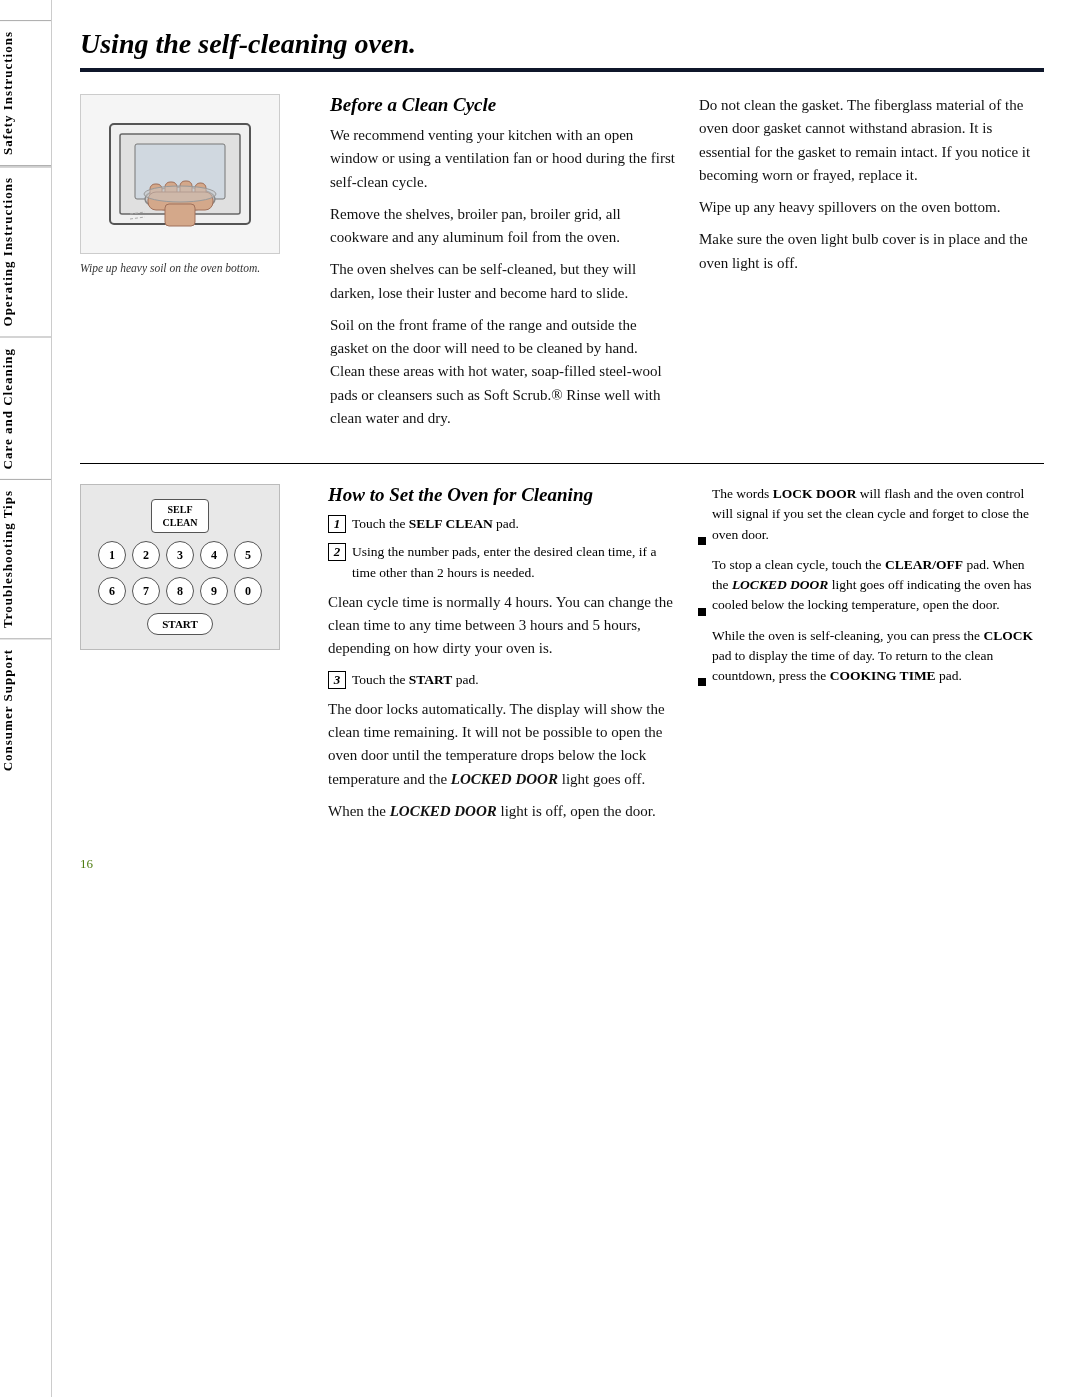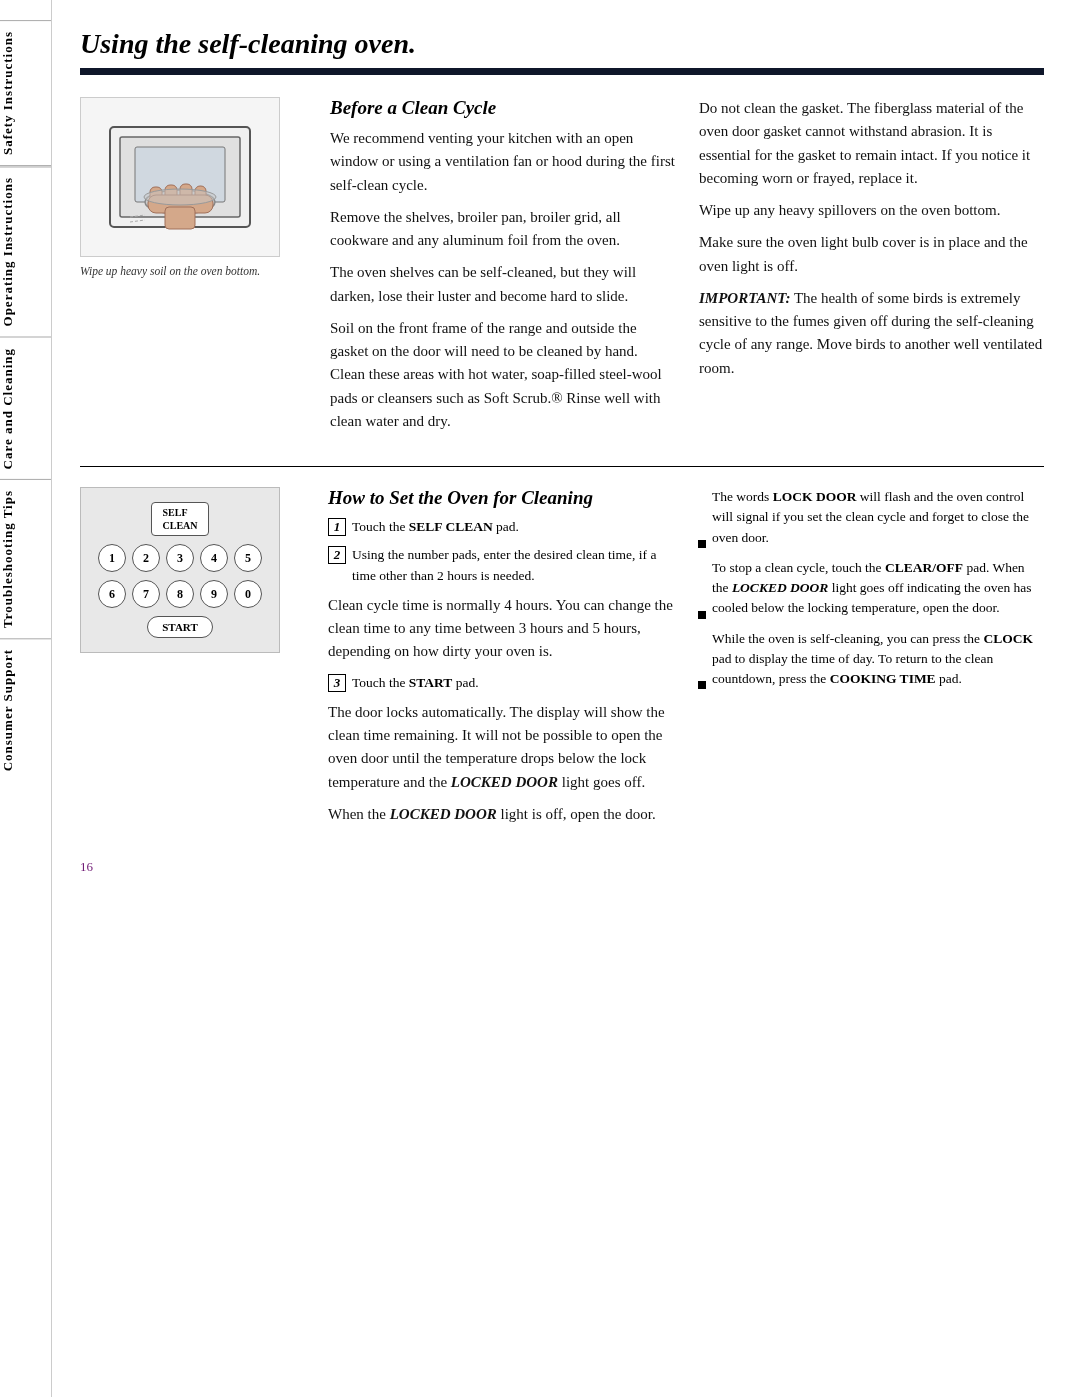--- a/index.html
+++ b/index.html
@@ -49,21 +49,21 @@
       flex: 1;
       padding: 28px 36px 28px 28px;
     }
 
     
     .page-title {
       font-size: 28px;
       font-style: italic;
       font-weight: bold;
       color: #000;
-      border-bottom: 7px solid #0f172a;
+      border-bottom: 4px solid #0f172a;
       padding-bottom: 8px;
       margin-bottom: 22px;
     }
 
     
     .top-section {
       display: flex;
       gap: 30px;
       margin-bottom: 24px;
     }
@@ -174,21 +174,21 @@
       margin-bottom: 6px;
     }
 
     .self-clean-btn {
       background: #fff;
       border: 1.5px solid #555;
       border-radius: 4px;
       padding: 3px 10px;
       font-size: 10px;
       font-weight: bold;
-      text-align: left;
+      text-align: center;
       line-height: 1.3;
     }
 
     .keypad-row {
       display: flex;
       gap: 6px;
     }
 
     .key-btn {
       width: 28px;
@@ -258,21 +258,21 @@
 
     .bullet-text {
       font-size: 13.5px;
       line-height: 1.5;
     }
 
     
     .page-number {
       margin-top: 24px;
       font-size: 13px;
-      color: #701a75;
+      color: #4d7c0f;
     }
   </style>
 </head>
 <body>
 
 <div class="sidebar">
   <div class="sidebar-label">Safety Instructions</div>
   <div class="sidebar-label">Operating Instructions</div>
   <div class="sidebar-label">Care and Cleaning</div>
   <div class="sidebar-label">Troubleshooting Tips</div>
@@ -321,24 +321,20 @@
         <div class="section-heading">Before a Clean Cycle</div>
         <p>We recommend venting your kitchen with an open window or using a ventilation fan or hood during the first self-clean cycle.</p>
         <p>Remove the shelves, broiler pan, broiler grid, all cookware and any aluminum foil from the oven.</p>
         <p>The oven shelves can be self-cleaned, but they will darken, lose their luster and become hard to slide.</p>
         <p>Soil on the front frame of the range and outside the gasket on the door will need to be cleaned by hand. Clean these areas with hot water, soap-filled steel-wool pads or cleansers such as Soft Scrub.® Rinse well with clean water and dry.</p>
       </div>
       <div class="right-right">
         <p>Do not clean the gasket. The fiberglass material of the oven door gasket cannot withstand abrasion. It is essential for the gasket to remain intact. If you notice it becoming worn or frayed, replace it.</p>
         <p>Wipe up any heavy spillovers on the oven bottom.</p>
         <p>Make sure the oven light bulb cover is in place and the oven light is off.</p>
-        <p>
-          <span style="font-weight:bold;font-style:italic;">IMPORTANT:</span>
-          <span> The health of some birds is extremely sensitive to the fumes given off during the self-cleaning cycle of any range. Move birds to another well ventilated room.</span>
-        </p>
       </div>
     </div>
   </div>
 
   <hr class="divider">
 
   <div class="bottom-section">
 
     <div class="bottom-left">
       <div class="keypad-box">

